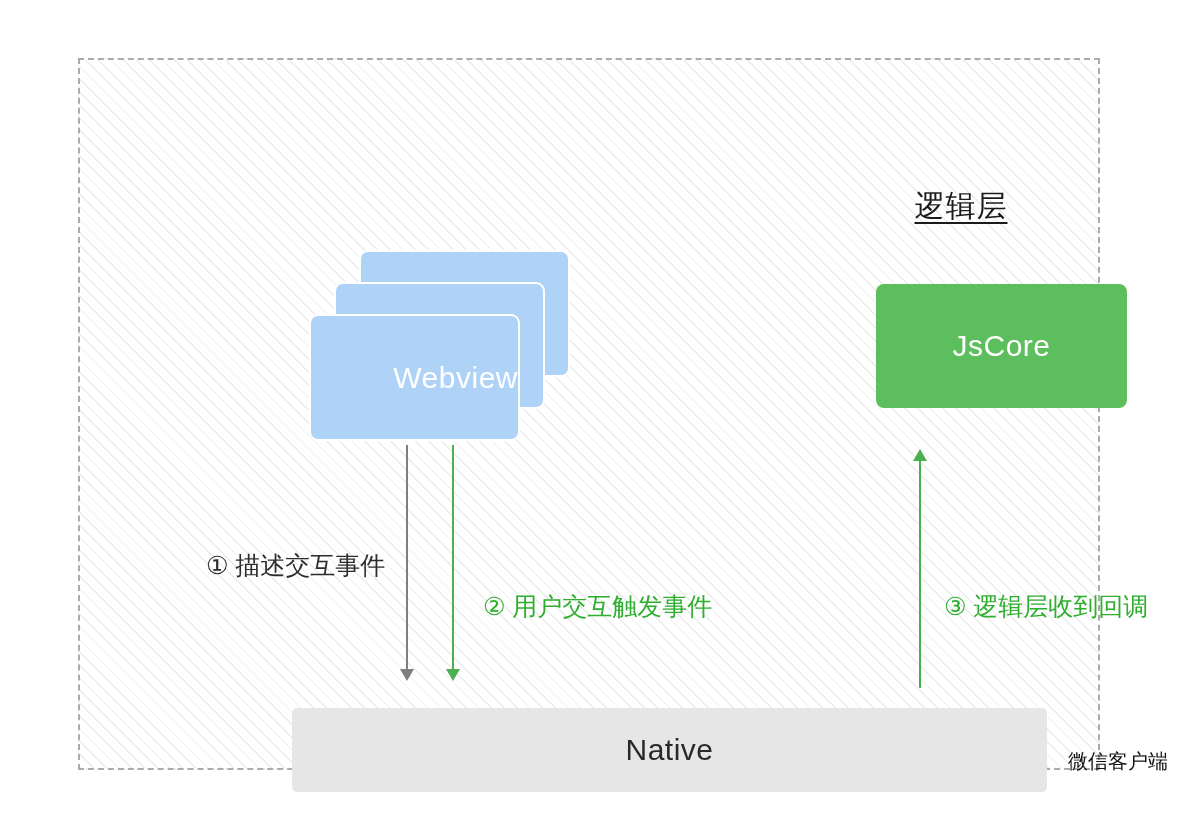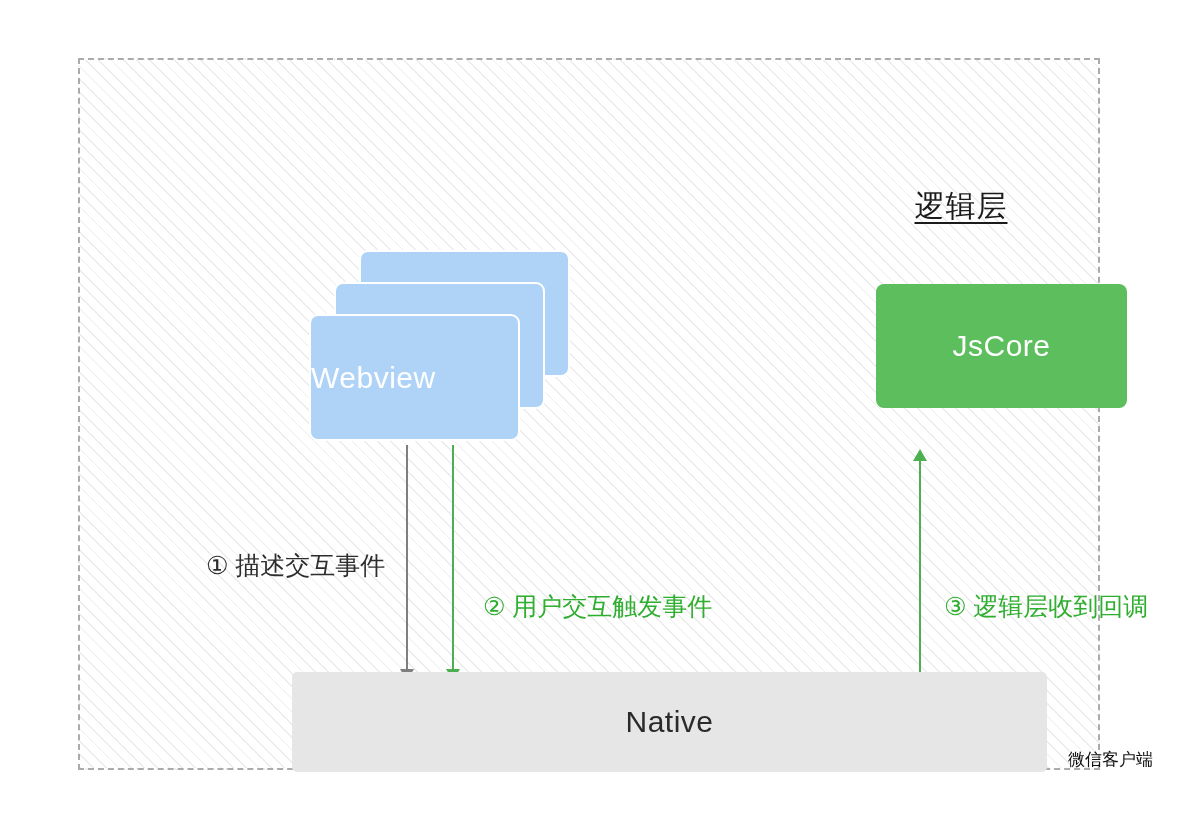--- a/index.html
+++ b/index.html
@@ -20,21 +20,21 @@
     text-decoration:underline;text-underline-offset:6px;text-decoration-thickness:2px;
   }
   .title-render{left:273px;top:110px;}
   .title-logic{left:791px;top:126px;}
   .card{
     position:absolute;width:207px;height:123px;
     border:2px solid #ffffff;border-radius:9px;
   }
   .card-back{left:279px;top:190px;}
   .card-middle{left:254px;top:222px;}
-  .card-front{left:229px;top:254px;display:flex;align-items:center;justify-content:flex-start;}
+  .card-front{left:229px;top:254px;display:flex;align-items:center;justify-content:flex-end;}
   .box-label{color:#ffffff;font-size:30px;letter-spacing:0.5px;}
   .jscore{
     position:absolute;left:777px;top:224px;width:251px;height:124px;
     border-radius:8px;display:flex;align-items:center;justify-content:center;margin-left:19px;
   }
   .arrow{position:absolute;width:16px;}
   .arrow .shaft{position:absolute;left:50%;transform:translateX(-50%);width:2px;background:var(--c);}
   .arrow.down .shaft{top:0;bottom:11px;}
   .arrow.down .head{
     position:absolute;bottom:0;left:50%;transform:translateX(-50%);
@@ -48,25 +48,25 @@
     border-bottom:12px solid var(--c);
   }
   .arrow-gray-down{left:319px;top:385px;height:236px;}
   .arrow-green-down{left:365px;top:385px;height:236px;}
   .arrow-green-up{left:832px;top:389px;height:239px;}
   .annotation{position:absolute;font-size:25px;white-space:nowrap;}
   .annotation-1{left:118px;top:489px;color:#2d2d2d;margin-left:8px;}
   .annotation-2{left:403px;top:530px;}
   .annotation-3{left:864px;top:530px;}
   .native-bar{
-    position:absolute;left:212px;top:612px;width:755px;height:100px;
+    position:absolute;left:212px;top:648px;width:755px;height:84px;
     border-radius:5px;display:flex;align-items:center;justify-content:center;
   }
   .native-label{font-size:30px;color:#2a2a2a;letter-spacing:0.5px;}
-  .client-label{position:absolute;left:988px;top:688px;font-size:17px;color:#111111;white-space:nowrap;}
+  .client-label{position:absolute;left:988px;top:688px;font-size:20px;color:#111111;white-space:nowrap;}
 </style>
 </head>
 <body>
 
 <div class="frame">
 
   <div class="layer-title title-logic">逻辑层</div>
 
   <div class="card card-back" style="background: rgb(174, 211, 247);"></div>
   <div class="card card-middle" style="background: rgb(174, 211, 247);"></div>

